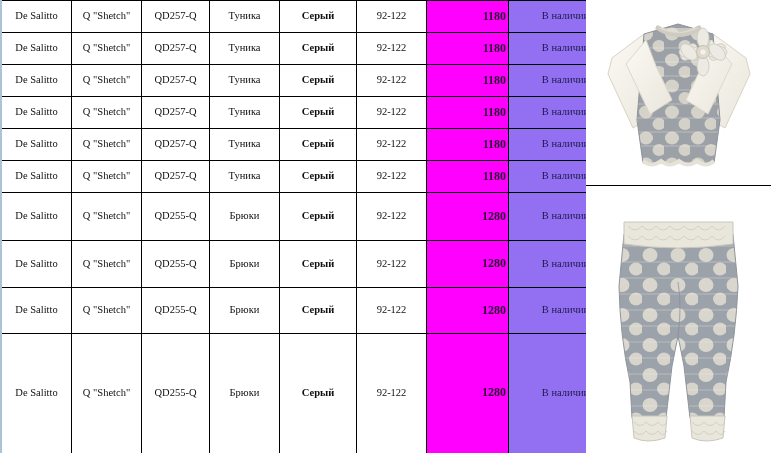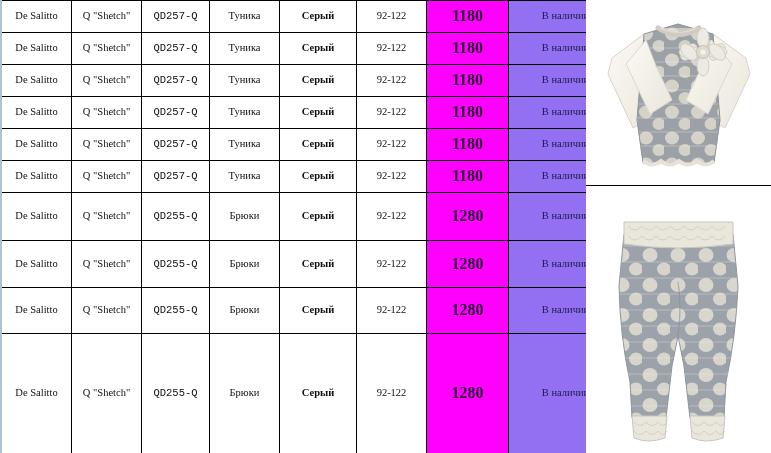--- a/index.html
+++ b/index.html
@@ -25,34 +25,35 @@
     vertical-align:middle;
     background:#ffffff;
     padding:0 2px;
     line-height:1.15;
     white-space:nowrap;
     overflow:hidden;
   }
   .price-table tr td:first-child{border-left:1px solid #c3d2e4;}
   .c-brand{width:65px;}
   .c-coll {width:65px;}
-  .c-art  {width:63px;font-family:Liberation Mono, monospace;}
+  .c-art  {width:63px;}
   .c-type {width:65px;}
   .c-color{width:72px;font-weight:bold;}
   .c-size {width:65px;text-align:left;padding-left:6px;margin-left:28px;}
   .c-price{width:77px;}
   .c-stock{width:109px;}
 
   td.cell-price{
     background:#ff00ff;
     font-weight:bold;
-    font-size:16px;
+    font-size:12px;
     color:#2a0a33;
     border-left:1px solid #000;
     border-right:1px solid #000;
+    text-align:right;
   }
   td.cell-stock{
     background:#9370f2;
     color:#1b1b4d;
     font-size:10.5px;
     border-right:2px solid #aec1d9;
   }
 
   
   .photo-col{

